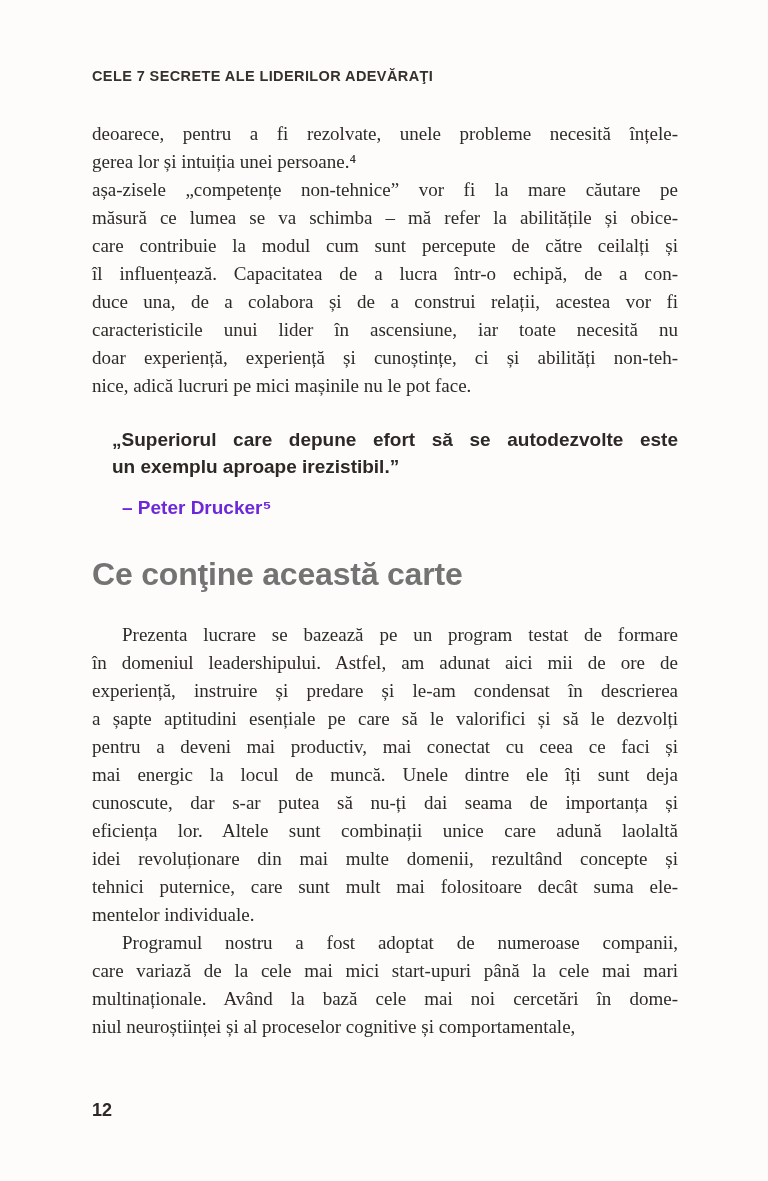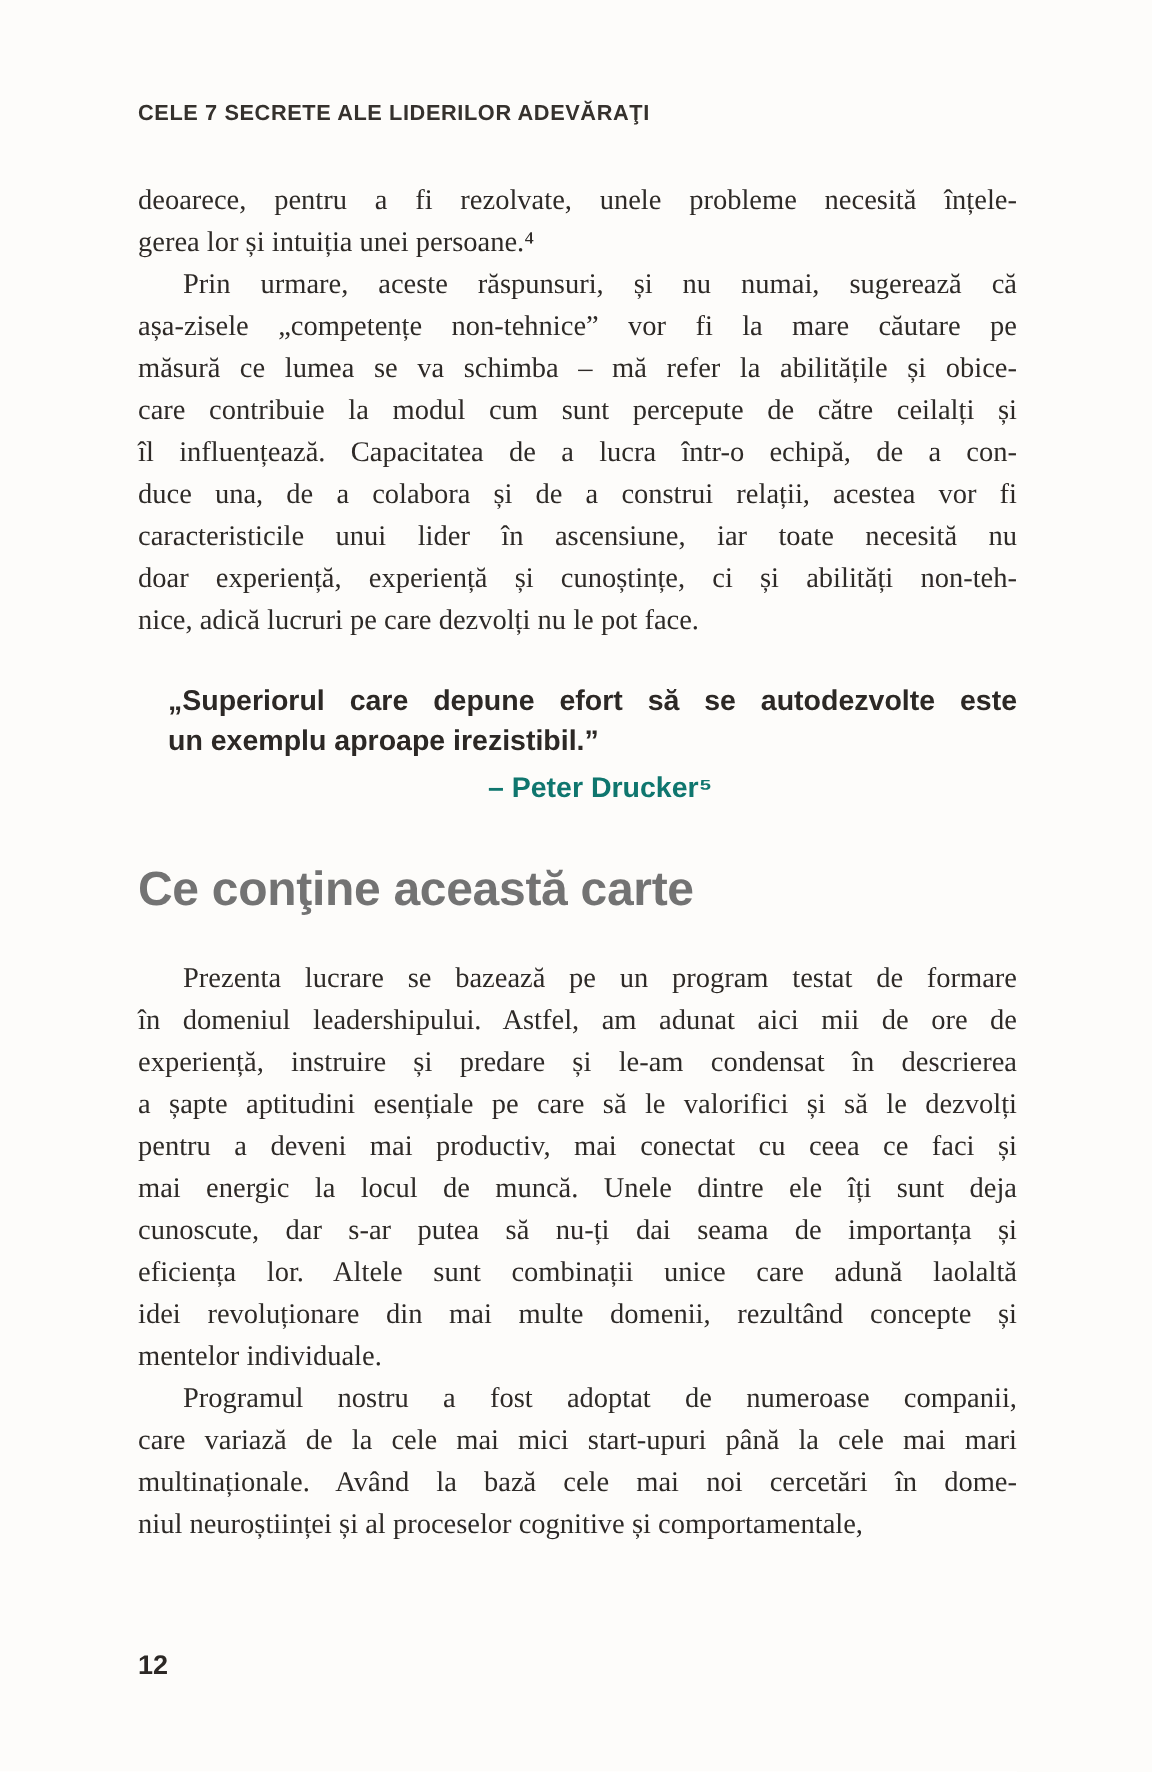--- a/index.html
+++ b/index.html
@@ -39,28 +39,28 @@
   .pull-quote {
     margin-top: 26px;
     margin-left: 20px;
     font-family: "Liberation Sans", "DejaVu Sans", sans-serif;
     font-weight: bold;
     font-size: 19px;
     line-height: 27px;
     color: #2c2825;
   }
   .quote-attribution {
-    margin-top: 4px;
+    margin-top: 14px;
     margin-left: 30px;
     font-family: "Liberation Sans", "DejaVu Sans", sans-serif;
     font-weight: bold;
     font-size: 19px;
     line-height: 27px;
-    text-align: center;
-    color: #0f766e;
+    text-align: left;
+    color: #6d28d9;
   }
 
   .section-heading {
     margin-top: 34px;
     font-family: "Liberation Sans", "DejaVu Sans", sans-serif;
     font-weight: bold;
     font-size: 32px;
     line-height: 1.2;
     color: #737373;
     letter-spacing: -0.2px;
@@ -82,29 +82,28 @@
 <div class="page">
 
   <div class="running-header">CELE 7 SECRETE ALE LIDERILOR ADEVĂRAŢI</div>
 
   <div class="body-text block-1">
     <div class="para">
         <div class="line first">deoarece, pentru a fi rezolvate, unele probleme necesită înțele-</div>
         <div class="line last">gerea lor și intuiția unei persoane.⁴</div>
       </div>
     <div class="para indented">
-        <div class="line first">Prin urmare, aceste răspunsuri, și nu numai, sugerează că</div>
         <div class="line">așa-zisele „competențe non-tehnice” vor fi la mare căutare pe</div>
         <div class="line">măsură ce lumea se va schimba – mă refer la abilitățile și obice-</div>
         <div class="line">care contribuie la modul cum sunt percepute de către ceilalți și</div>
         <div class="line">îl influențează. Capacitatea de a lucra într-o echipă, de a con-</div>
         <div class="line">duce una, de a colabora și de a construi relații, acestea vor fi</div>
         <div class="line">caracteristicile unui lider în ascensiune, iar toate necesită nu</div>
         <div class="line">doar experiență, experiență și cunoștințe, ci și abilități non-teh-</div>
-        <div class="line last">nice, adică lucruri pe care dezvolți nu le pot face.</div>
+        <div class="line last">nice, adică lucruri pe mici mașinile nu le pot face.</div>
       </div>
   </div>
 
   <div class="pull-quote">
       <div class="line first">„Superiorul care depune efort să se autodezvolte este</div>
       <div class="line last">un exemplu aproape irezistibil.”</div>
     </div>
   <div class="quote-attribution">– Peter Drucker⁵</div>
 
   <h1 class="section-heading">Ce conţine această carte</h1>
@@ -113,20 +112,21 @@
     <div class="para indented">
         <div class="line first">Prezenta lucrare se bazează pe un program testat de formare</div>
         <div class="line">în domeniul leadershipului. Astfel, am adunat aici mii de ore de</div>
         <div class="line">experiență, instruire și predare și le-am condensat în descrierea</div>
         <div class="line">a șapte aptitudini esențiale pe care să le valorifici și să le dezvolți</div>
         <div class="line">pentru a deveni mai productiv, mai conectat cu ceea ce faci și</div>
         <div class="line">mai energic la locul de muncă. Unele dintre ele îți sunt deja</div>
         <div class="line">cunoscute, dar s-ar putea să nu-ți dai seama de importanța și</div>
         <div class="line">eficiența lor. Altele sunt combinații unice care adună laolaltă</div>
         <div class="line">idei revoluționare din mai multe domenii, rezultând concepte și</div>
+        <div class="line">tehnici puternice, care sunt mult mai folositoare decât suma ele-</div>
         <div class="line last">mentelor individuale.</div>
       </div>
     <div class="para indented">
         <div class="line first">Programul nostru a fost adoptat de numeroase companii,</div>
         <div class="line">care variază de la cele mai mici start-upuri până la cele mai mari</div>
         <div class="line">multinaționale. Având la bază cele mai noi cercetări în dome-</div>
         <div class="line last">niul neuroștiinței și al proceselor cognitive și comportamentale,</div>
       </div>
   </div>
 

